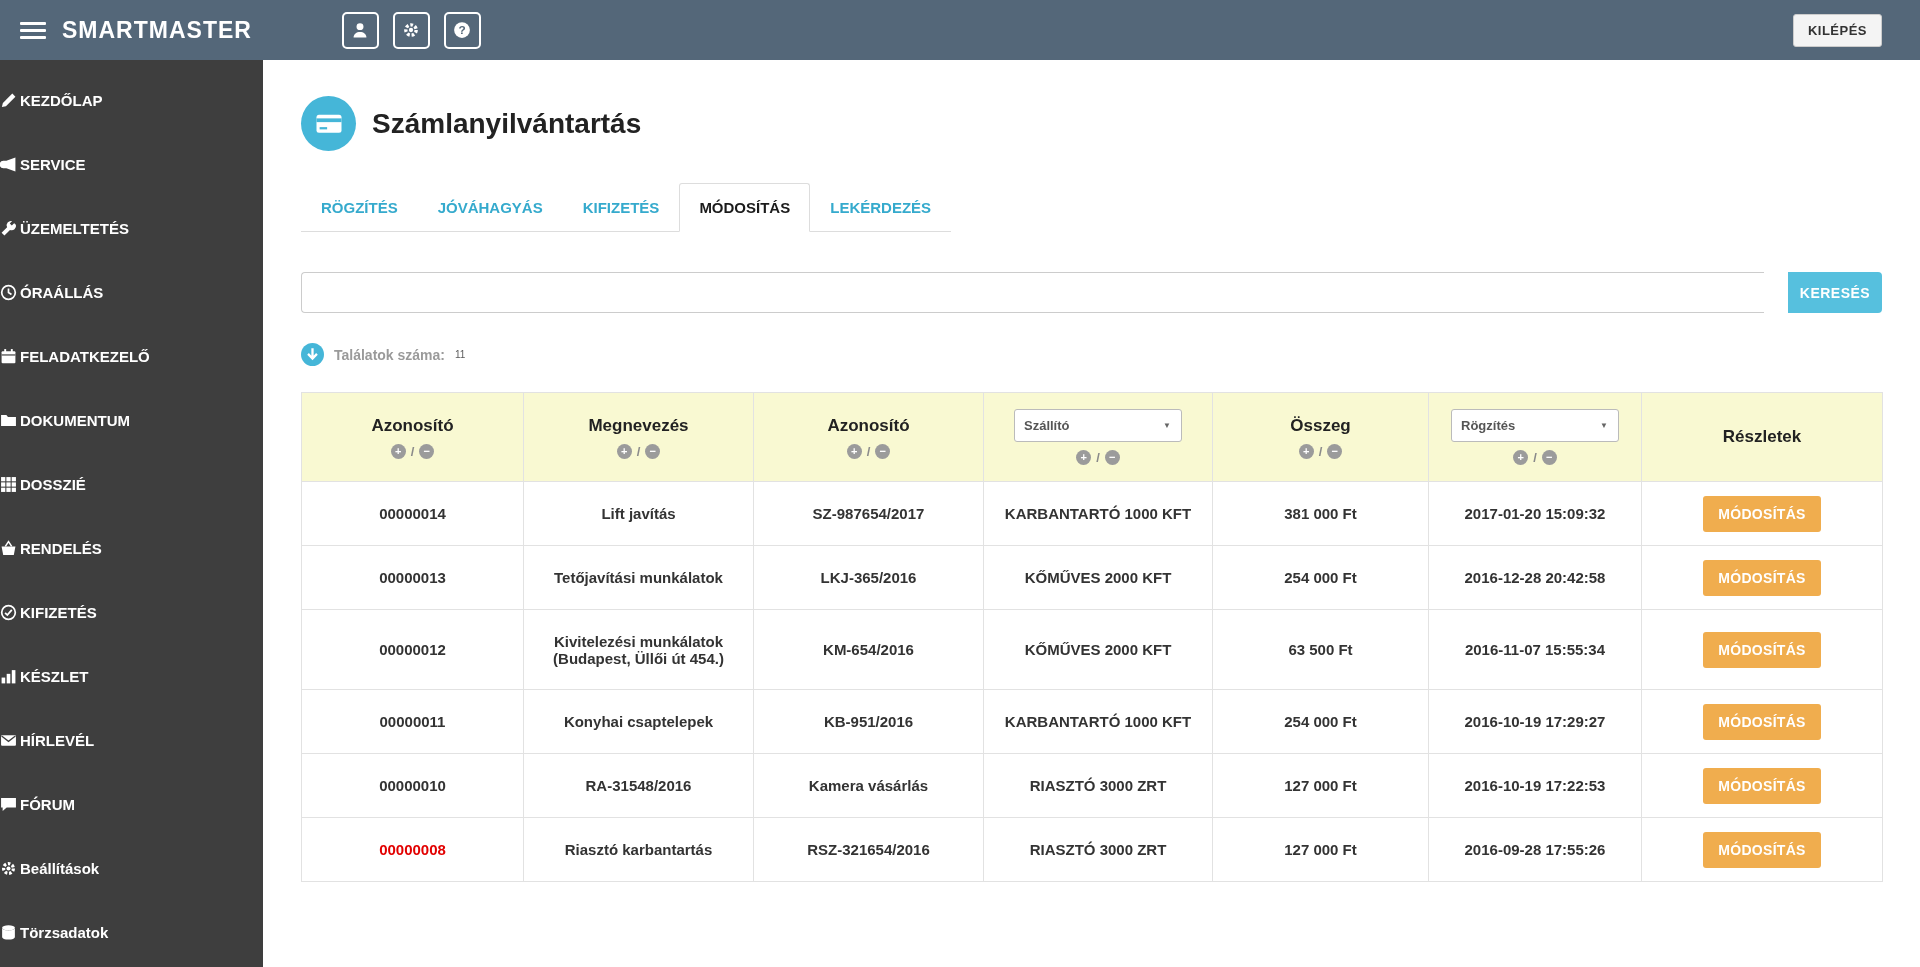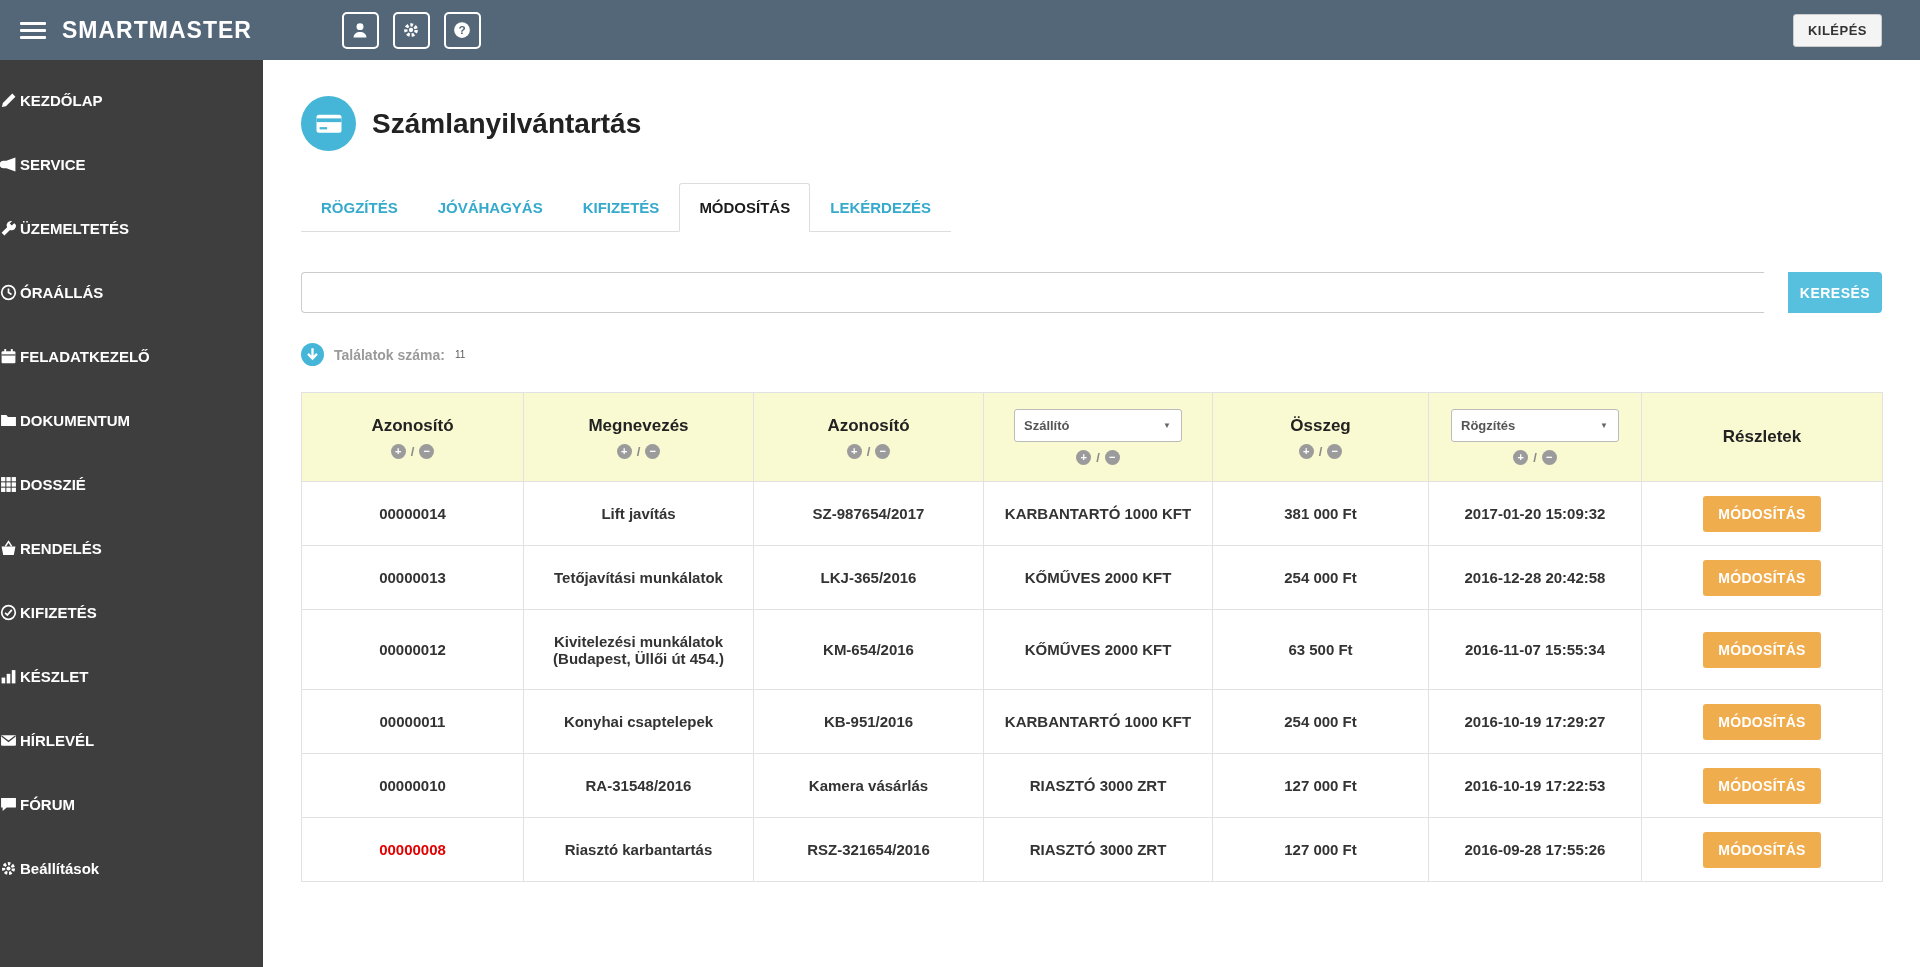--- a/index.html
+++ b/index.html
@@ -206,20 +206,27 @@
         </svg>
       <span>FÓRUM</span>
     </div>
     <div class="side-item">
       <svg width="17" height="17" viewBox="0 0 16 16">
           <circle cx="8" cy="8" r="4.6" fill="none" stroke="#fff" stroke-width="3" stroke-dasharray="2.4 1.7"></circle>
           <circle cx="8" cy="8" r="1.9" fill="#fff"></circle>
         </svg>
       <span>Beállítások</span>
     </div>
+    <div class="side-item">
+      <svg width="17" height="17" viewBox="0 0 16 16">
+          <ellipse cx="8" cy="3.6" rx="6" ry="2.5" fill="#fff"></ellipse>
+          <path d="M2 3.6v8.6c0 1.4 2.7 2.5 6 2.5s6-1.1 6-2.5V3.6c0 1.4-2.7 2.5-6 2.5S2 5 2 3.6z" fill="#fff"></path>
+        </svg>
+      <span>Törzsadatok</span>
+    </div>
   </aside>
 
   <main>
 
     <div class="page-head">
       <span class="badge">
         <svg width="30" height="30" viewBox="0 0 24 24">
             <rect x="2" y="4.5" width="20" height="14.5" rx="2" fill="#fff"></rect>
             <rect x="2" y="7.5" width="20" height="3" fill="#45b6d8"></rect>
             <rect x="4.5" y="14.5" width="6" height="1.8" fill="#45b6d8"></rect>

